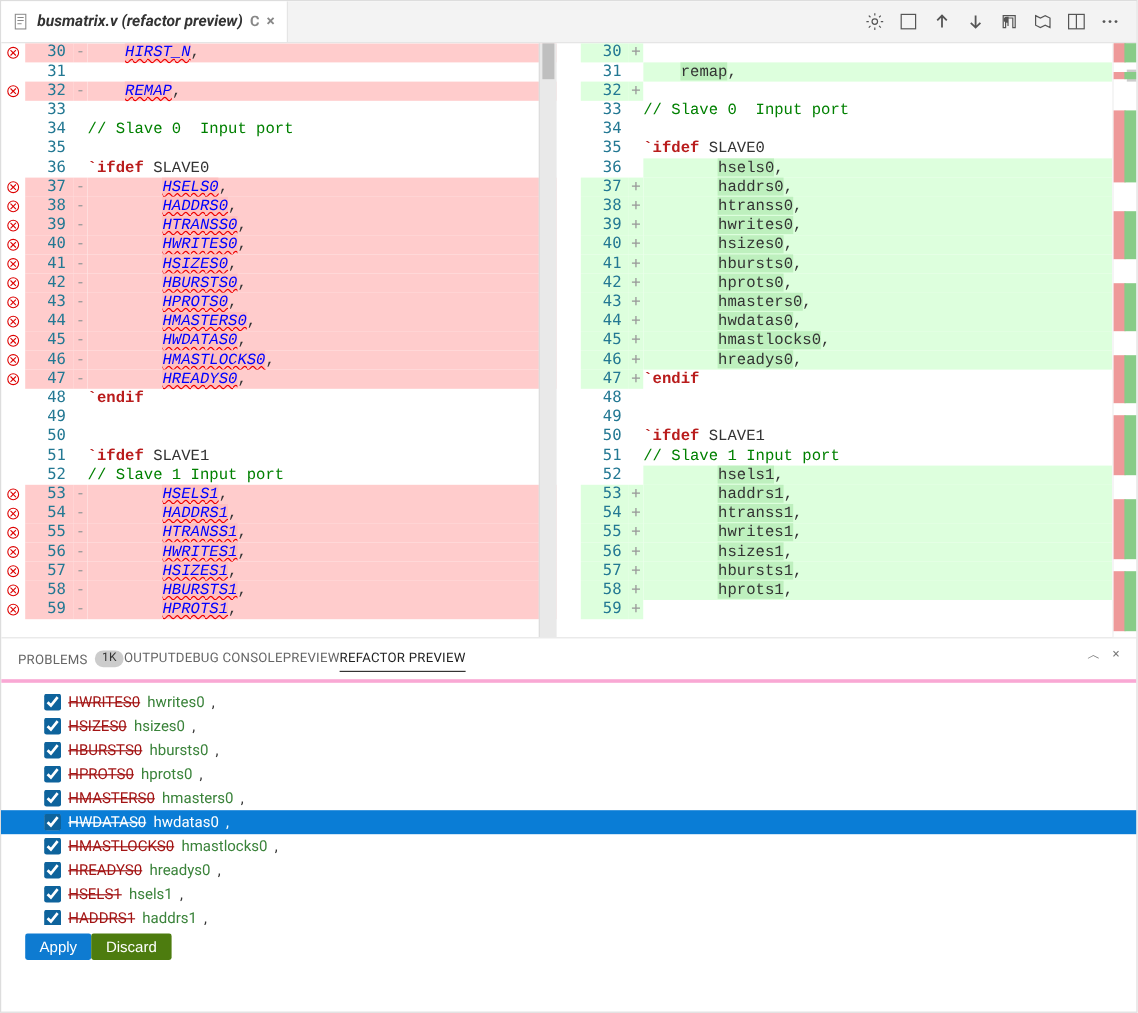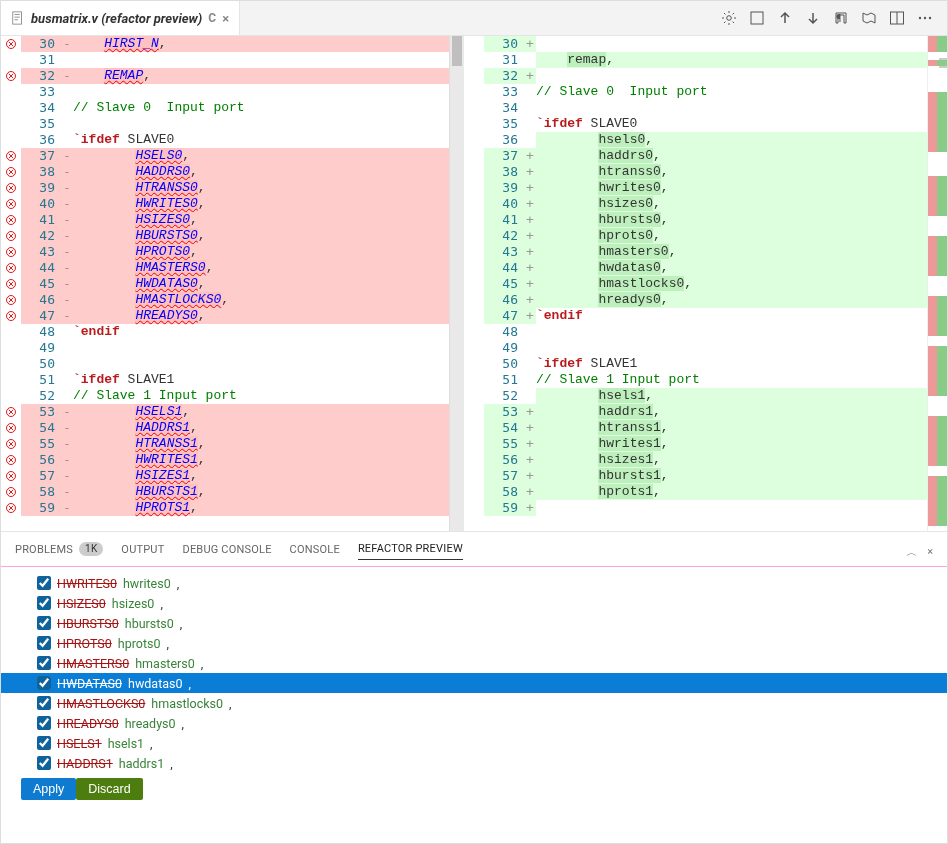--- a/index.html
+++ b/index.html
@@ -158,24 +158,23 @@
   .ov-thumb { position:absolute; right:0; width:8px; background:#ccc; }
 
   
   .panel {
     height: 276px;
     display:flex;
     flex-direction:column;
   }
   .panel-tabs {
     display:flex;
-    align-items:flex-end;
-    gap:18px;
+    align-items:flex-start;
     padding: 6px 14px;
-    border-bottom:1px solid #f9a8d4;
+    border-bottom:3px solid #f9a8d4;
     font-size:11px;
     color:#666;
     position:relative;
   }
   .ptab {
     display:flex;
     align-items:center;
     gap:6px;
     cursor:pointer;
     padding:4px 0;
@@ -696,21 +695,21 @@
       <span>PROBLEMS</span>
       <span class="badge">1K</span>
     </div>
     <div class="ptab">
         <span>OUTPUT</span>
       </div>
     <div class="ptab">
         <span>DEBUG CONSOLE</span>
       </div>
     <div class="ptab">
-        <span>CONSOLE</span>
+        <span>PREVIEW</span>
       </div>
     <div class="ptab active">
         <span>REFACTOR PREVIEW</span>
       </div>
     <div class="panel-actions">
       <span>︿</span>
       <span>×</span>
     </div>
   </div>
 

